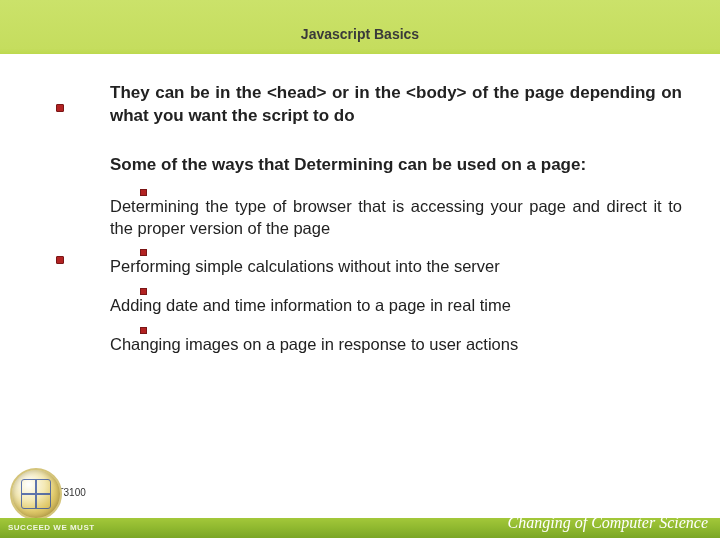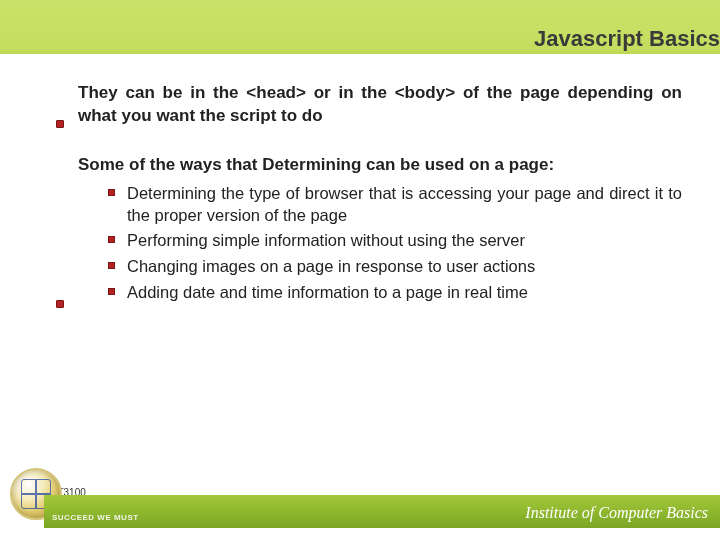--- a/index.html
+++ b/index.html
@@ -5,34 +5,35 @@
   * { margin: 0; padding: 0; box-sizing: border-box; }
   html, body { width: 720px; height: 540px; overflow: hidden; font-family: Arial, Helvetica, sans-serif; }
   .slide {
     width: 720px; height: 540px;
     background: linear-gradient(to bottom, #cbe26a 0%, #c5dd5e 9%, #bcd94e 10%, #ffffff 10%, #ffffff 100%);
     position: relative;
   }
   .title {
     position: absolute;
     top: 26px; left: 0; right: 0;
-    text-align: right;
-    font-size: 22px;
+    text-align: center;
+    font-size: 14px;
     font-weight: bold;
     color: #3a3a3a;
   }
   .content {
     position: absolute;
     top: 82px; left: 56px; right: 38px;
     color: #222;
   }
   .bullet {
     display: flex;
-    align-items: flex-end;
+    align-items: center;
     margin-bottom: 26px;
+    gap: 32px;
   }
   .bullet:last-of-type { margin-bottom: 0; }
   .dot {
     width: 8px; height: 8px;
     background: #b22222;
     border: 1px solid #7a1616;
     border-radius: 1px;
     margin-top: 6px; margin-right: 14px;
     flex-shrink: 0;
   }
@@ -43,42 +44,42 @@
     text-align: justify;
   }
   .sublist {
     margin-top: 6px;
     padding-left: 0;
   }
   .sub {
     display: flex;
     align-items: flex-start;
     margin-bottom: 4px;
+    flex-direction: column;
   }
   .sdot {
     width: 7px; height: 7px;
     background: #b22222;
     border: 1px solid #7a1616;
     margin-top: 6px; margin-right: 12px; margin-left: 30px;
     flex-shrink: 0;
   }
   .stext {
     font-size: 16.5px;
     font-weight: normal;
     line-height: 1.32;
     text-align: justify;
     flex: 1;
   }
   .footer {
     position: absolute;
-    bottom: 12px; left: 0; right: 0;
-    height: 33px;
+    bottom: 2px; left: 0; right: 0;
+    height: 20px;
     background: linear-gradient(to bottom, #a3c83a 0%, #8fb82f 50%, #7aa625 100%);
     color: #fff;
-    margin-left: 44px;
   }
   .motto {
     position: absolute;
     left: 8px; bottom: 6px;
     font-size: 8px;
     letter-spacing: 0.5px;
     font-weight: bold;
     color: #f0f5e0;
   }
   .dept {
@@ -136,37 +137,37 @@
       <div class="dot"></div>
       <div class="flex1">
         <div class="text">Some of the ways that Determining can be used on a page:</div>
         <div class="sublist">
           <div class="sub">
             <div class="sdot"></div>
             <div class="stext">Determining the type of browser that is accessing your page and direct it to the proper version of the page</div>
           </div>
           <div class="sub">
             <div class="sdot"></div>
-            <div class="stext">Performing simple information without using the server</div>
+            <div class="stext">Performing simple calculations without into the server</div>
+          </div>
+          <div class="sub">
+            <div class="sdot"></div>
+            <div class="stext">Adding date and time information to a page in real time</div>
           </div>
           <div class="sub">
             <div class="sdot"></div>
             <div class="stext">Changing images on a page in response to user actions</div>
-          </div>
-          <div class="sub">
-            <div class="sdot"></div>
-            <div class="stext">Adding date and time information to a page in real time</div>
           </div>
         </div>
       </div>
     </div>
 
   </div>
 
   <div class="course">BIT3100</div>
 
   <div class="crest"></div>
 
   <div class="footer">
     <div class="motto">SUCCEED WE MUST</div>
-    <div class="dept">Institute of Computer Basics</div>
+    <div class="dept">Changing of Computer Science</div>
   </div>
 </div>
 
 </body></html>

